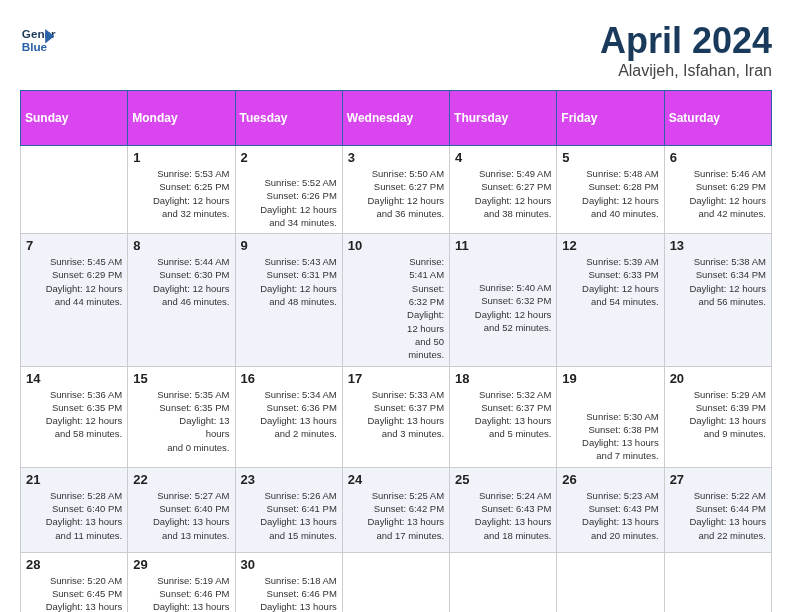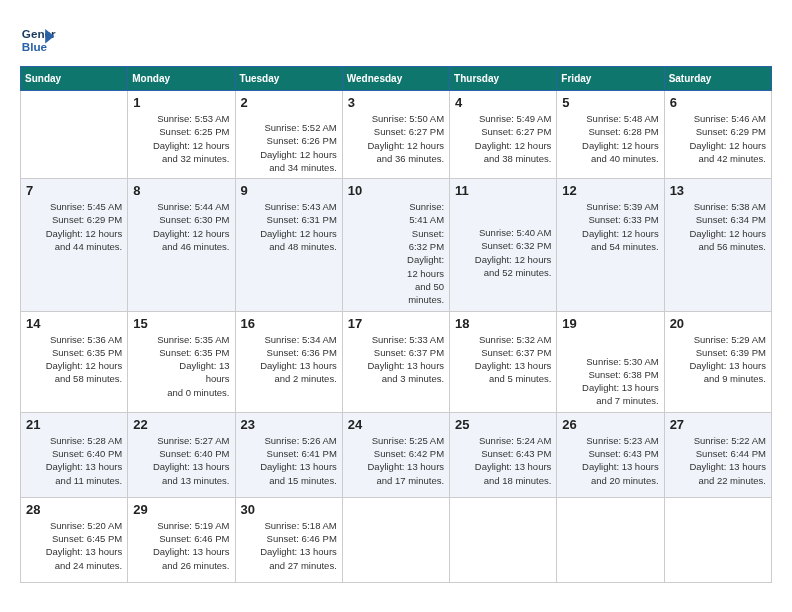--- a/index.html
+++ b/index.html
@@ -36,25 +36,25 @@
     .location {
       font-size: 16px;
       color: #444;
     }
     table {
       width: 100%;
       border-collapse: collapse;
       table-layout: fixed;
     }
     th {
-      background-color: #0f766e;
+      background-color: #d946ef;
       color: #fff;
-      font-size: 10px;
+      font-size: 12px;
       font-weight: bold;
-      padding: 6px 4px;
+      padding: 20px 4px;
       text-align: left;
       border: 1px solid #2962a8;
     }
     td {
       border: 1px solid #ccc;
       vertical-align: top;
       padding: 4px 5px;
       min-height: 80px;
       height: 85px;
     }
@@ -87,20 +87,22 @@
 
 <div class="header">
   <div class="logo">
     <svg class="logo-icon" viewBox="0 0 40 40">
       <text x="2" y="20" font-size="13" font-weight="bold" fill="#1a3a5c">General</text>
       <text x="2" y="34" font-size="13" font-weight="bold" fill="#2962a8">Blue</text>
       <polygon points="28,10 38,18 28,26" fill="#2962a8"></polygon>
     </svg>
   </div>
   <div class="title-block">
+    <div class="month-year">April 2024</div>
+    <div class="location">Alavijeh, Isfahan, Iran</div>
   </div>
 </div>
 
 <table>
   <thead>
     <tr>
     <th>Sunday</th>
         <th>Monday</th>
         <th>Tuesday</th>
         <th>Wednesday</th>

